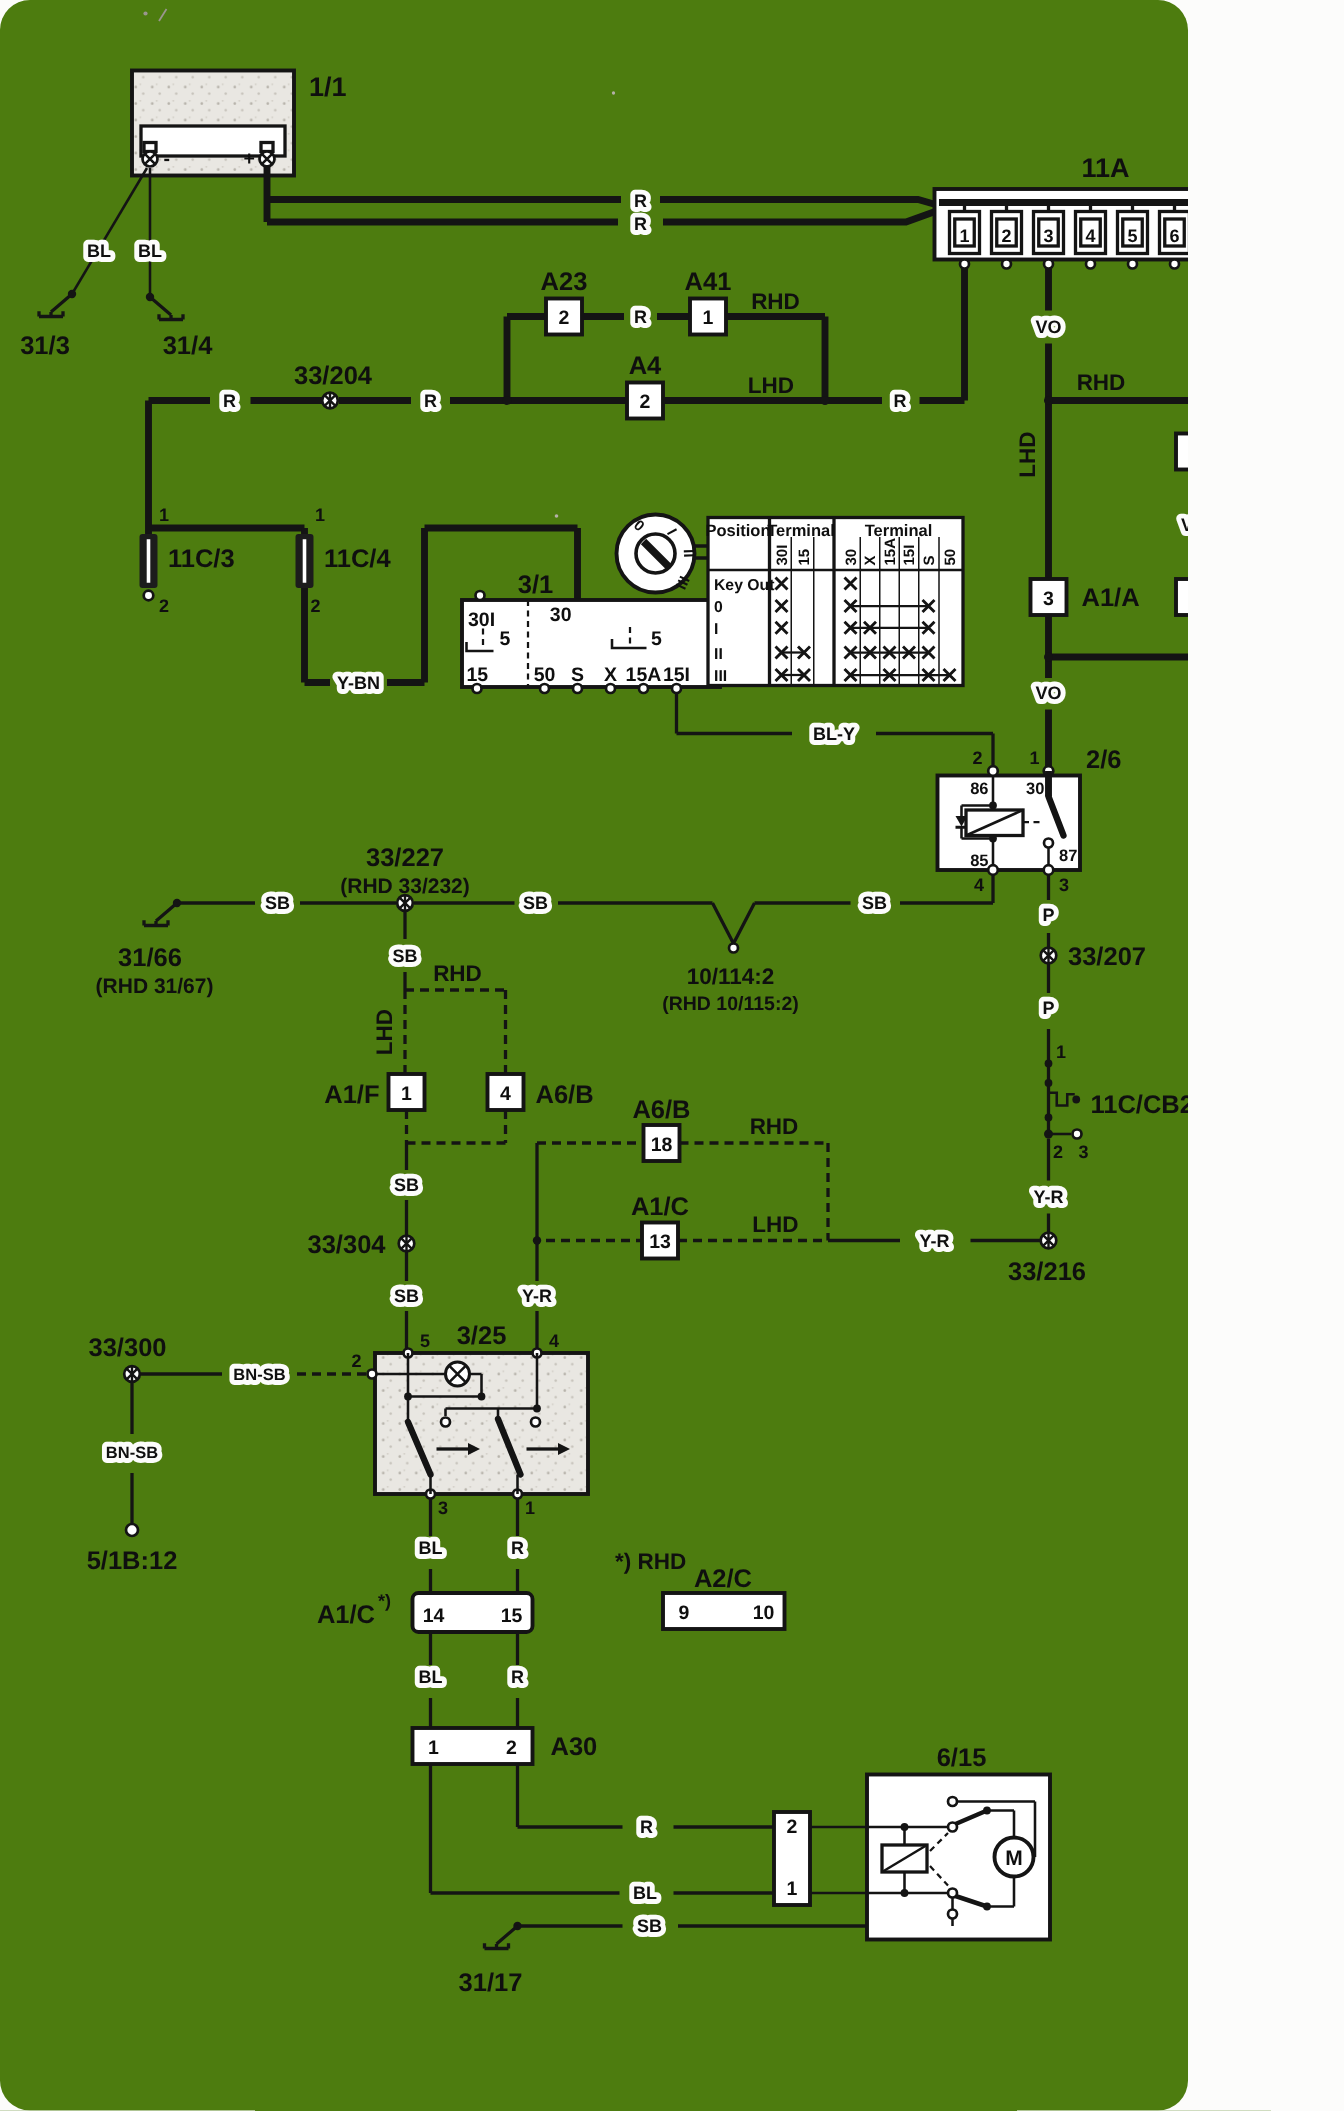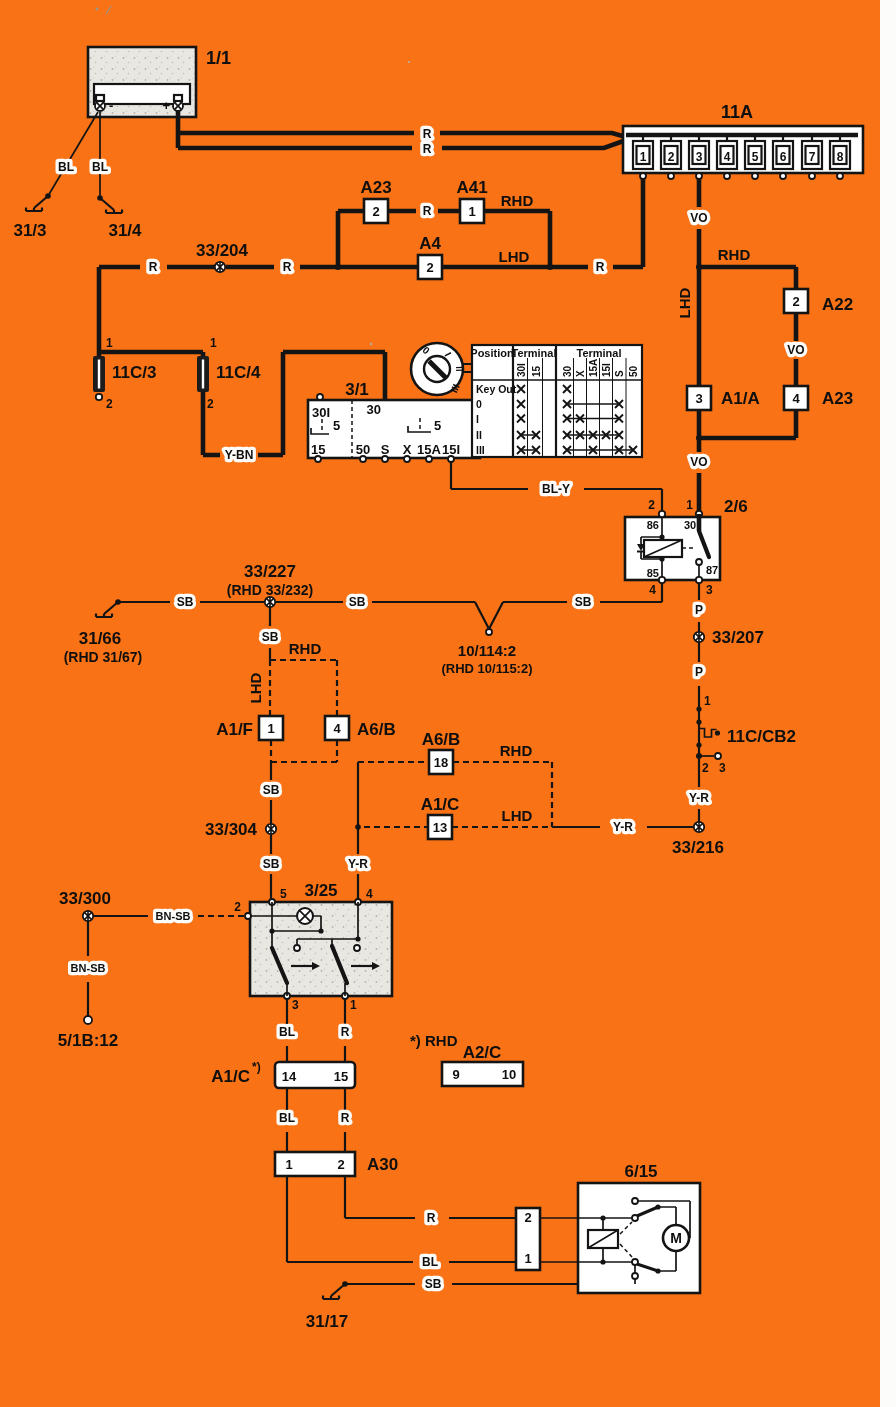--- a/index.html
+++ b/index.html
@@ -1,16 +1,16 @@
 <!DOCTYPE html>
 <html><head>
 <meta charset="utf-8">
 <style>
   html,body{margin:0;padding:0;background:#fcfcfb;}
-  #page{width:880px;height:1407px;background:#f97316;position:relative;overflow:hidden;}
+  #page{width:792px;height:1407px;background:#4d7c0f;position:relative;overflow:hidden;border-radius:20px;}
   svg{display:block;}
   text{font-family:"Liberation Sans","DejaVu Sans",sans-serif;fill:#0f0f0f;font-weight:bold;}
   .t18{font-size:18px}.t17{font-size:17px}.t15{font-size:15px}.t14{font-size:14px}
   .t13{font-size:13px}.t12{font-size:12px}.t11{font-size:11px}.t10{font-size:10px}.t105{font-size:10.5px}
   .mid{text-anchor:middle}.end{text-anchor:end}
   .halo{stroke:#fcfcfb;stroke-width:6.5px;paint-order:stroke;stroke-linejoin:round}
   .w1{stroke:#141414;stroke-width:4.6;fill:none;stroke-linecap:butt}
   .w2{stroke:#141414;stroke-width:2.2;fill:none}
   .w3{stroke:#141414;stroke-width:1.7;fill:none}
   .w4{stroke:#141414;stroke-width:4.2;fill:none;stroke-linecap:round}

